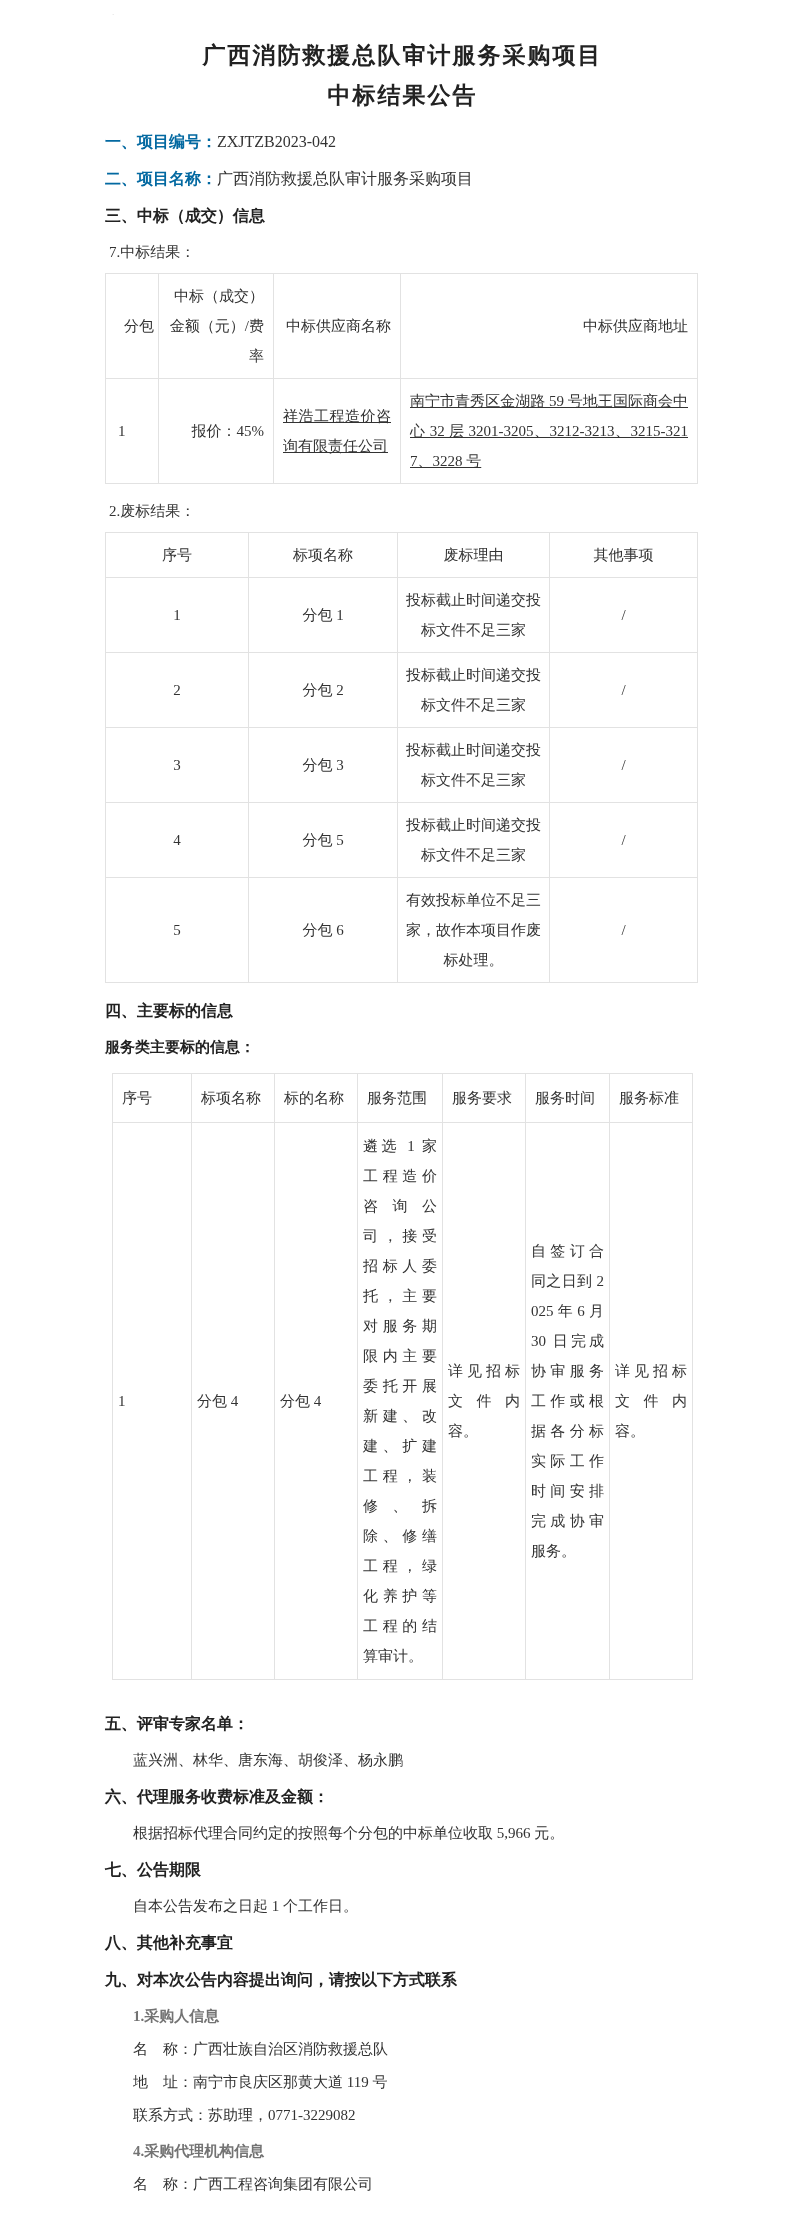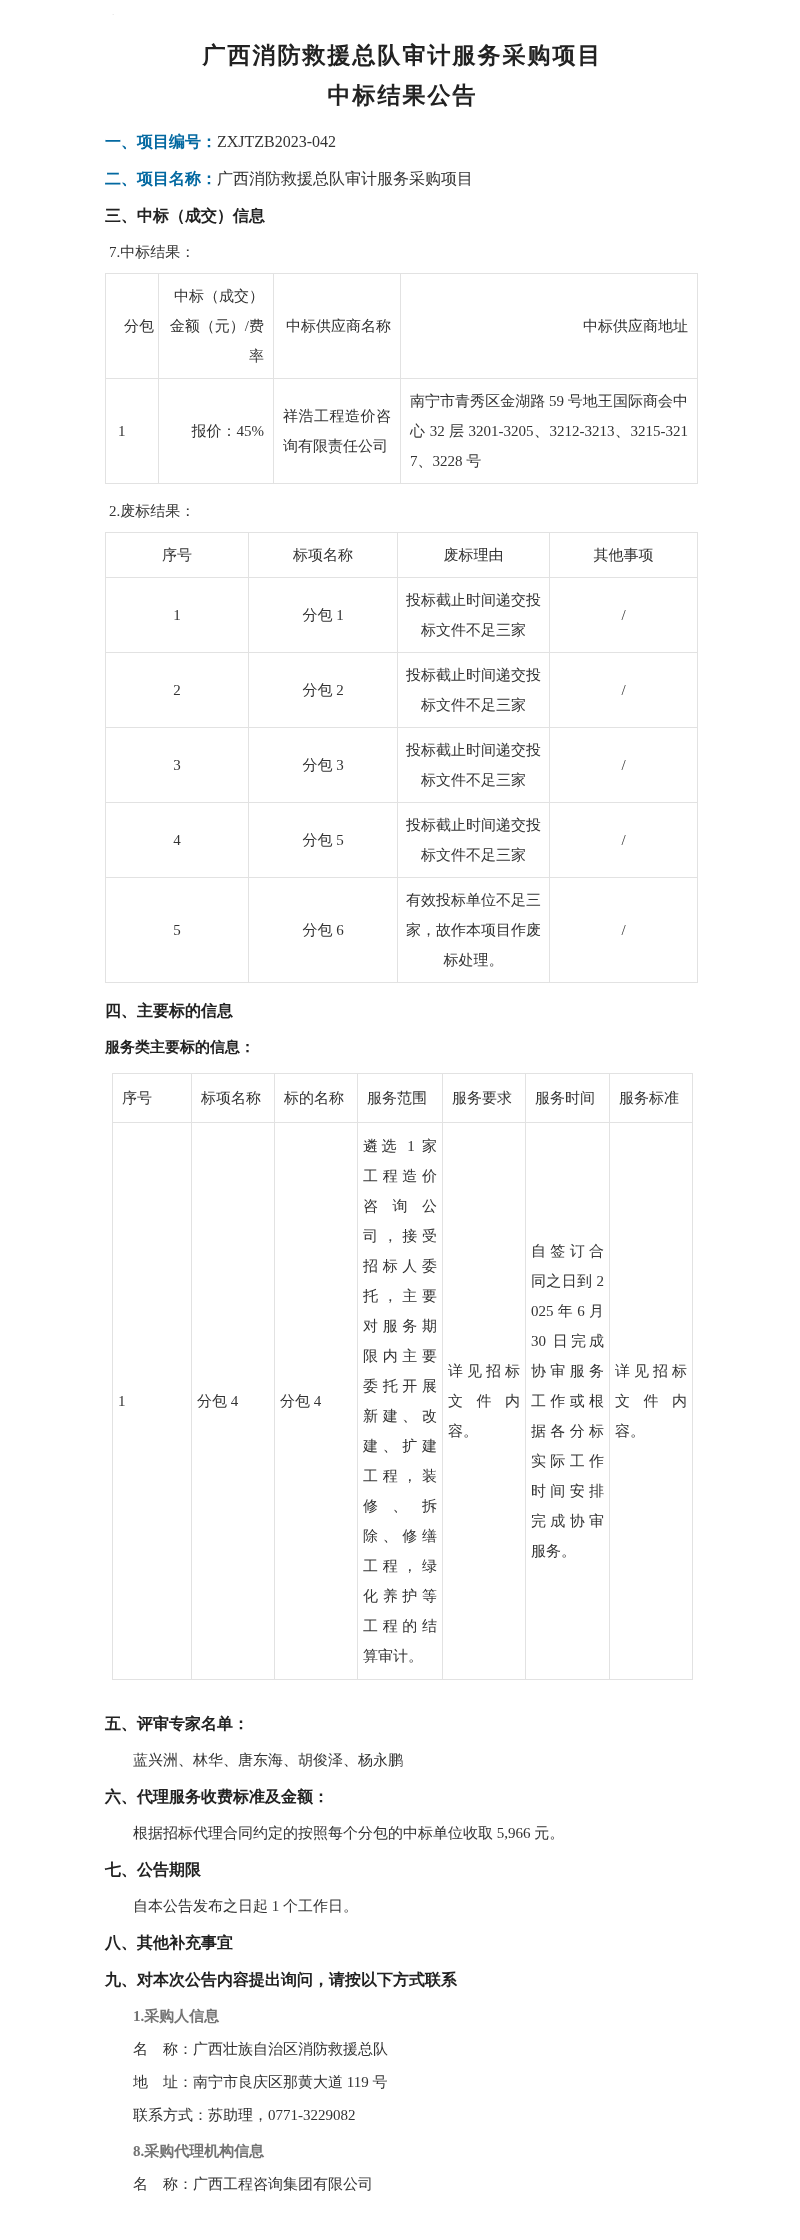--- a/index.html
+++ b/index.html
@@ -28,21 +28,21 @@
   table{border-collapse:collapse;table-layout:fixed;margin:10px 0 16px 0;}
   th,td{
     border:1px solid #e2e2e2;font-weight:normal;font-size:15px;
     line-height:30px;vertical-align:middle;color:#333;
     padding:7px 9px;word-break:break-all;overflow-wrap:break-word;
   }
   .t1{width:592px;}
   .t1 .c0{text-align:right;padding:7px 4px;}
   .t1 td,.t1 th{text-align:right;}
   .t1 td.c0{text-align:left;padding-left:12px;}
-  .t1 .just{text-align:justify;text-justify:inter-ideograph;}
+  .t1 .just{text-align:justify;text-justify:inter-ideograph;text-decoration:underline;}
   .t2{width:592px;}
   .t2 th,.t2 td{text-align:center;padding:7px 8px;}
   .t3{width:580px;margin-left:7px;}
   .t3 th{text-align:left;padding:9px 6px 9px 9px;}
   .t3 td{text-align:left;padding:8px 5px;}
   .t3 td.just{text-align:justify;text-justify:inter-ideograph;}
   .gap-top{margin-top:32px;}
 </style>
 </head>
 <body>
@@ -183,16 +183,16 @@
 
   <p class="sec-line sec-heading">八、其他补充事宜</p>
 
   <p class="sec-line sec-heading">九、对本次公告内容提出询问，请按以下方式联系</p>
 
   <p class="sub-heading">1.采购人信息</p>
   <p class="contact-line">名　称：广西壮族自治区消防救援总队</p>
   <p class="contact-line">地　址：南宁市良庆区那黄大道 119 号</p>
   <p class="contact-line">联系方式：苏助理，0771-3229082</p>
 
-  <p class="sub-heading">8.采购代理机构信息</p>
+  <p class="sub-heading">4.采购代理机构信息</p>
   <p class="contact-line">名　称：广西工程咨询集团有限公司</p>
 
 </div>
 
 </body></html>

